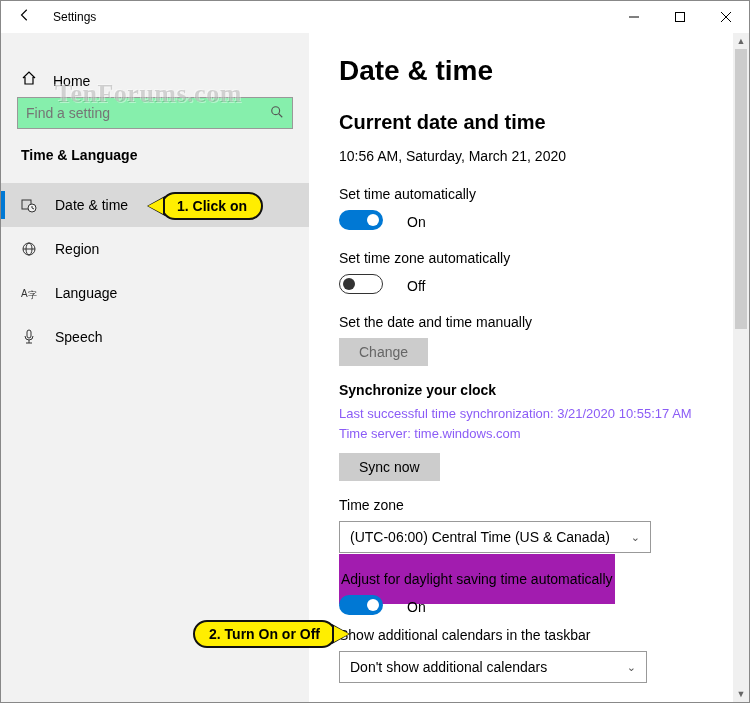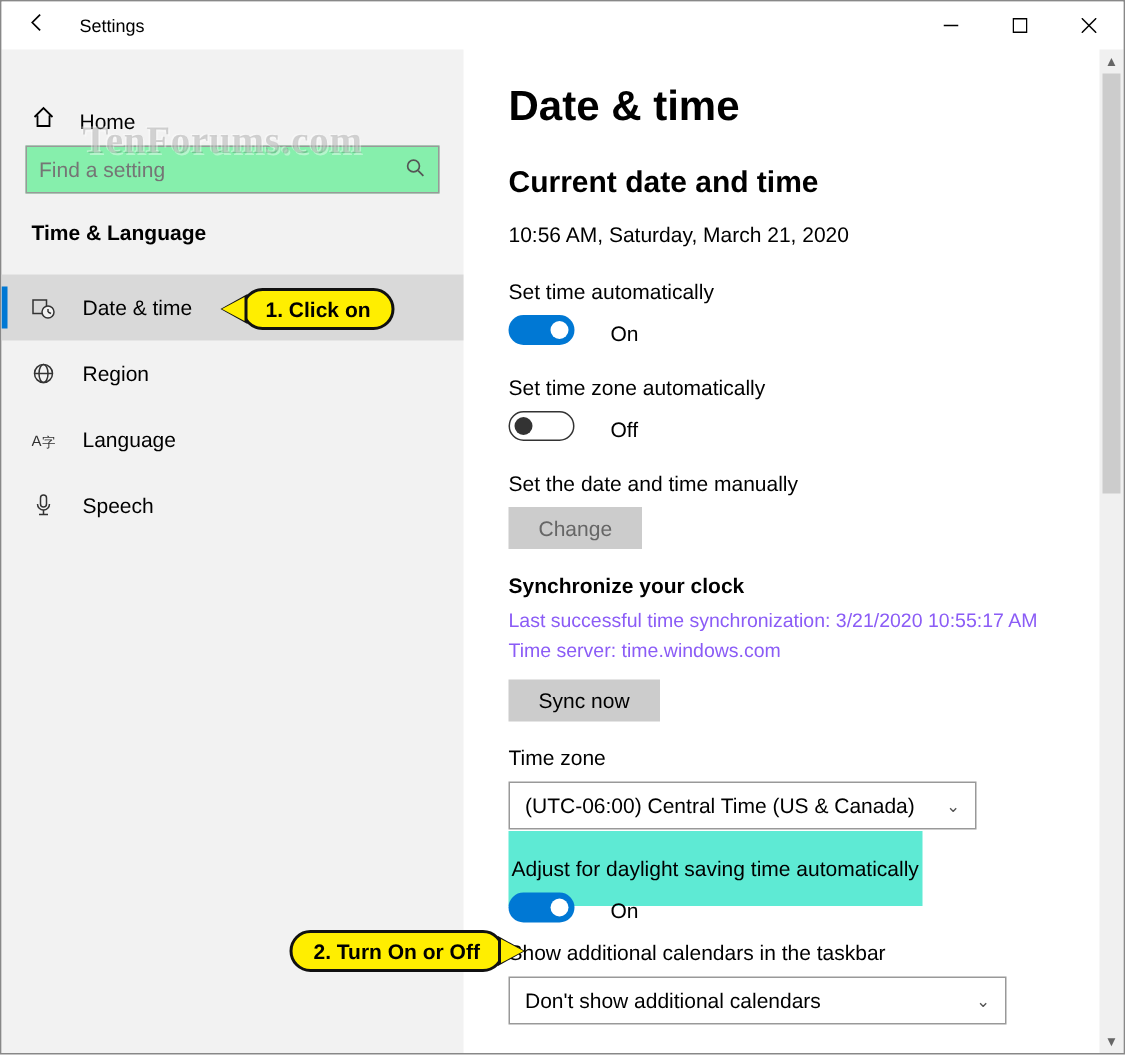--- a/index.html
+++ b/index.html
@@ -38,21 +38,21 @@
 .toggle .knob { width: 12px; height: 12px; border-radius: 50%; position: absolute; top: 50%; transform: translateY(-50%); }
 .toggle.on .knob { background: #fff; right: 4px; }
 .toggle.off .knob { background: #333; left: 3px; }
 .toggle-text { font-size: 14px; }
 .btn { display: inline-block; background: #ccc; border: none; padding: 6px 20px; font-size: 14px; cursor: pointer; color: #666; }
 .btn.enabled { background: #ccc; color: #000; }
 .subhead { font-size: 14px; font-weight: 700; margin-top: 6px; margin-bottom: 6px; }
 .syncinfo { font-size: 13px; color: #8b5cf6; line-height: 1.5; margin-bottom: 10px; }
 .dropdown { border: 1.5px solid #999; height: 32px; display: flex; align-items: center; padding: 0 10px; justify-content: space-between; cursor: pointer; background: #fff; margin-bottom: 18px; font-size: 14px; }
 .dropdown .chev { font-size: 11px; color: #555; }
-.hl { background: #5eead4; padding: 17px 2px; }
+.hl { background: #a21caf; padding: 17px 2px; }
 .scrollbar { width: 16px; background: #f0f0f0; position: relative; }
 .scrollbar .arrow { height: 16px; display: flex; align-items: center; justify-content: center; font-size: 9px; color: #666; }
 .scrollbar .thumb { position: absolute; left: 2px; right: 2px; top: 16px; height: 280px; background: #ccc; }
 
 .watermark { position: absolute; top: 78px; left: 54px; font-size: 26px; font-weight: 700; color: rgba(0,0,0,0.16); text-shadow: 1px 1px 0 rgba(255,255,255,0.4), -1px -1px 0 rgba(255,255,255,0.4); pointer-events: none; font-family: Georgia, serif; letter-spacing: 0.5px; }
 
 .callout { position: absolute; background: #ffee00; border: 2px solid #111; border-radius: 14px; padding: 4px 14px; font-weight: 700; font-size: 14px; display: flex; align-items: center; pointer-events: none; }
 .callout.one { top: 191px; left: 160px; }
 .callout.one::before { content: ""; position: absolute; right: 100%; top: 50%; transform: translateY(-50%); border: 10px solid transparent; border-right: 18px solid #111; margin-right: -2px; }
 .callout.one::after { content: ""; position: absolute; right: 100%; top: 50%; transform: translateY(-50%); border: 8px solid transparent; border-right: 15px solid #ffee00; }
@@ -198,21 +198,21 @@
 
       <div class="setting-label"><span class="hl">Adjust for daylight saving time automatically</span></div>
       <div class="toggle-row" style="margin-bottom:12px;">
         <div class="toggle on">
             <div class="knob"></div>
           </div>
         <span class="toggle-text">On</span>
       </div>
 
       <div class="setting-label">Show additional calendars in the taskbar</div>
-      <div class="dropdown" style="width: 332px; margin-bottom:0;">
+      <div class="dropdown" style="width: 308px; margin-bottom:0;">
         <span>Don't show additional calendars</span>
         <span class="chev">⌄</span>
       </div>
     </div>
 
     <div class="scrollbar">
       <div class="arrow">▲</div>
       <div class="thumb"></div>
       <div class="arrow" style="position:absolute;bottom:0;width:100%;">▼</div>
     </div>

